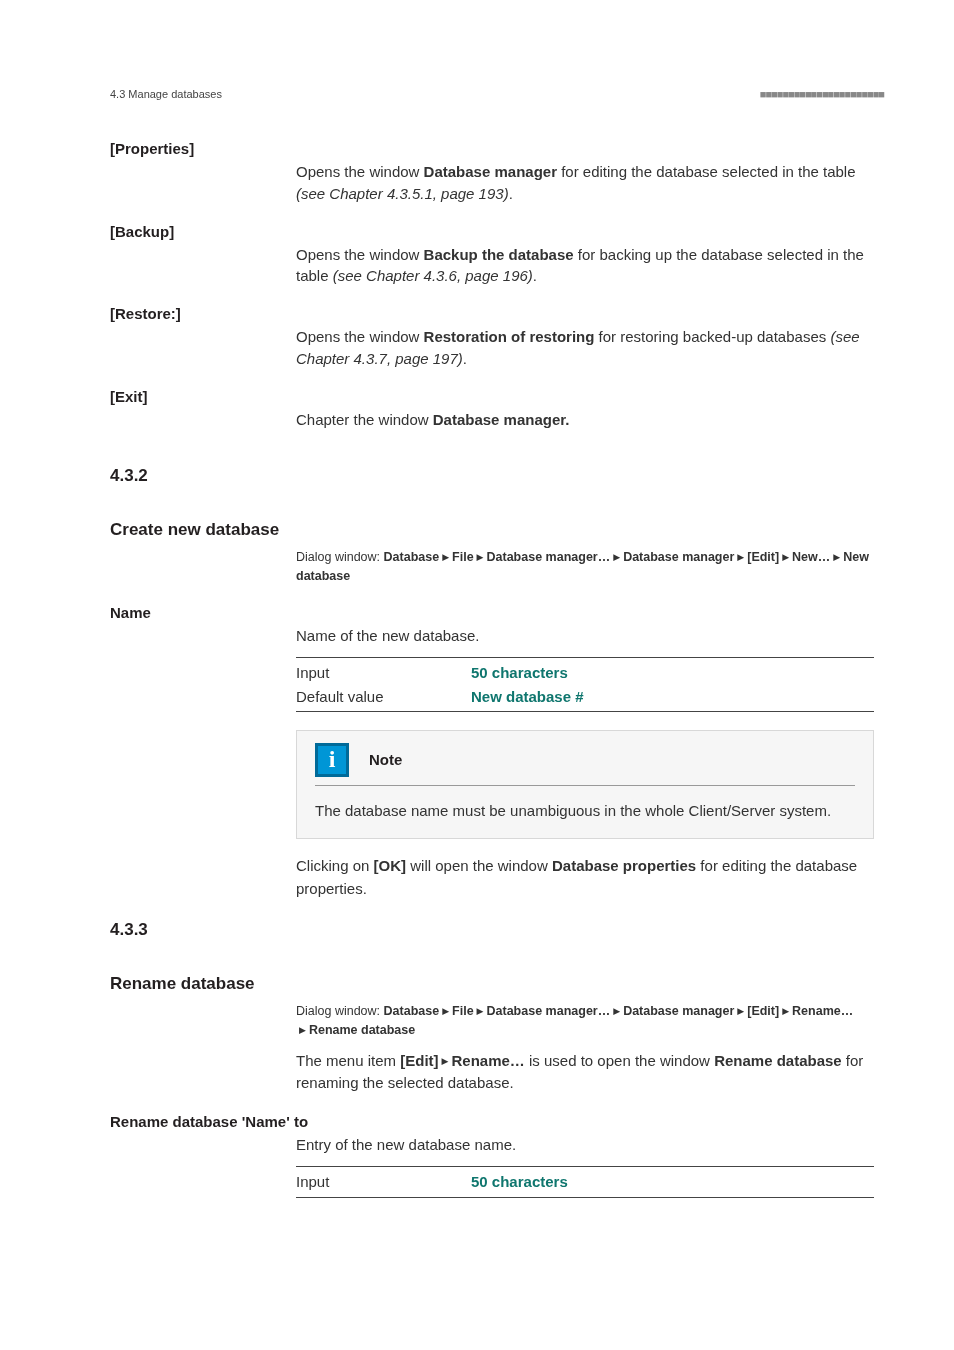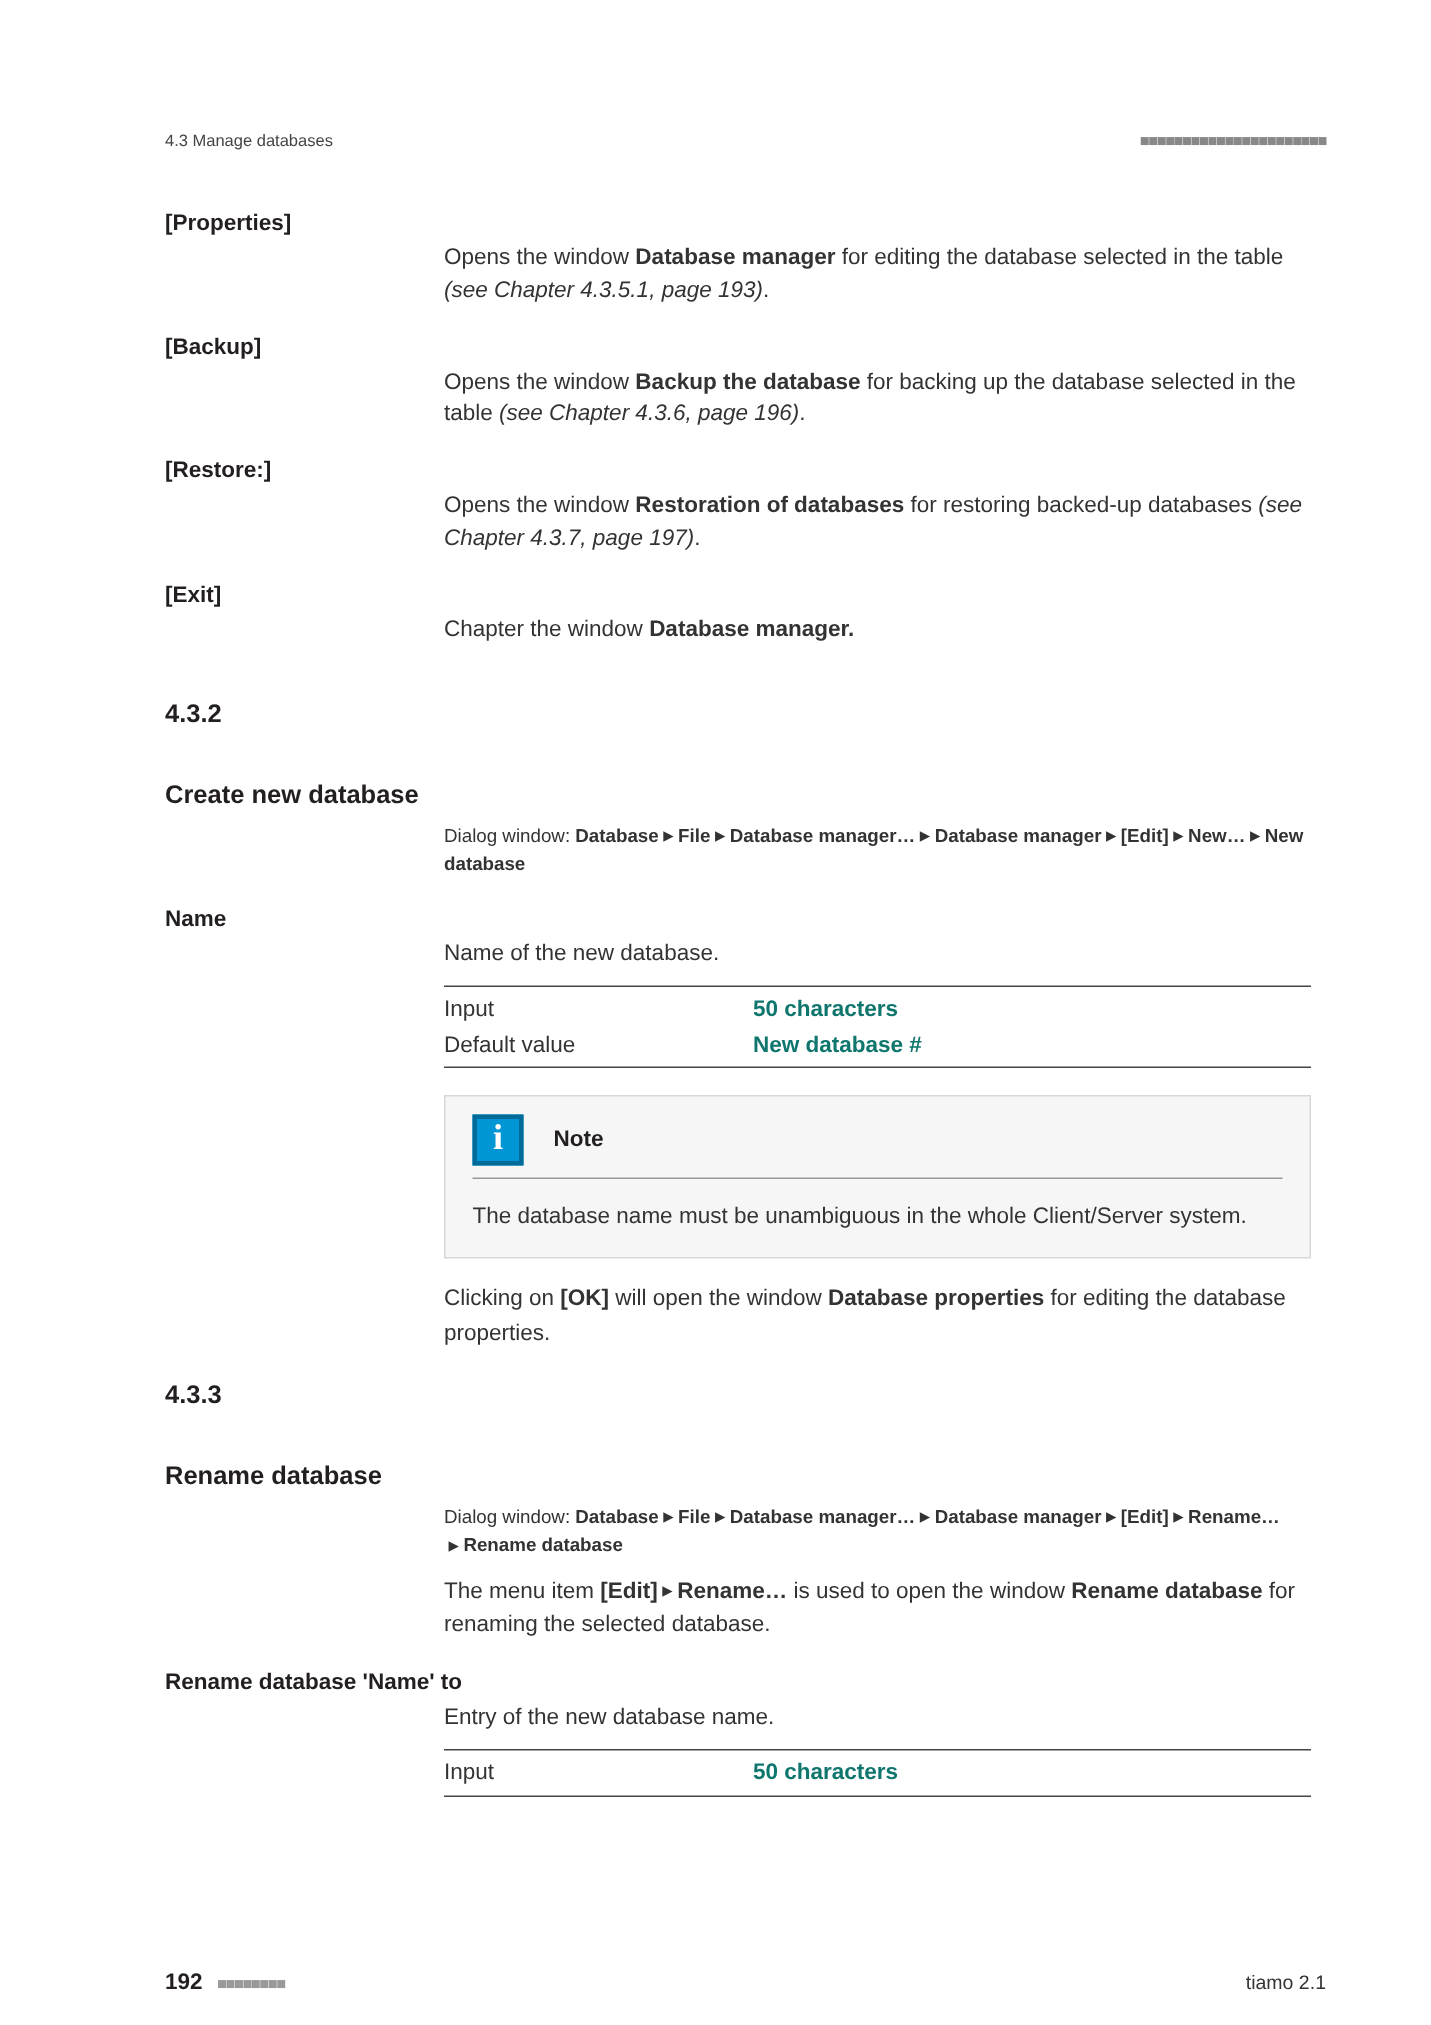--- a/index.html
+++ b/index.html
@@ -77,21 +77,20 @@
     margin-left: 186px;
     margin-right: 10px;
     border-top: 1px solid #444;
     border-bottom: 1px solid #444;
     padding: 3px 0;
   }
   .tbl-row {
     display: flex;
     font-size: 15px;
     line-height: 1.55;
-    gap: 31px;
   }
   .tbl-row .label { width: 175px; color: #333; }
   .tbl-row .value { font-weight: 700; color: #0f766e; }
   .note-box {
     margin-left: 186px;
     margin-right: 10px;
     border: 1px solid #d8d8d8;
     background: #f6f6f6;
     padding: 12px 18px 16px 18px;
     margin-top: 18px;
@@ -158,21 +157,21 @@
     <span>Opens the window </span><span class="b">Database manager</span><span> for editing the database selected in the table </span><span class="i">(see Chapter 4.3.5.1, page 193)</span><span>.</span>
   </div>
 
   <div class="def-term">[Backup]</div>
   <div class="def-body">
     <span>Opens the window </span><span class="b">Backup the database</span><span> for backing up the database selected in the table </span><span class="i">(see Chapter 4.3.6, page 196)</span><span>.</span>
   </div>
 
   <div class="def-term">[Restore:]</div>
   <div class="def-body">
-    <span>Opens the window </span><span class="b">Restoration of databases</span><span> for restoring backed-up databases </span><span class="i">(see Chapter 4.3.7, page 197)</span><span>.</span>
+    <span>Opens the window </span><span class="b">Restoration of restoring</span><span> for restoring backed-up databases </span><span class="i">(see Chapter 4.3.7, page 197)</span><span>.</span>
   </div>
 
   <div class="def-term">[Exit]</div>
   <div class="def-body">
     <span>Chapter the window </span><span class="b">Database manager.</span>
   </div>
 </div>
 
 <div class="section-head">
   <span>4.3.2</span>
@@ -228,21 +227,14 @@
 <div class="def-term">Rename database 'Name' to</div>
 <div class="para">Entry of the new database name.</div>
 
 <div class="tbl2">
   <div class="tbl-row">
     <span class="label">Input</span>
     <span class="value">50 characters</span>
   </div>
 </div>
 
-<div class="footer">
-  <div>
-    <span class="page-num">192</span>
-    <span class="foot-dots">■■■■■■■■</span>
-  </div>
-  <div class="foot-prod">tiamo 2.1</div>
-</div>
 
 </div>
 
 </body></html>

